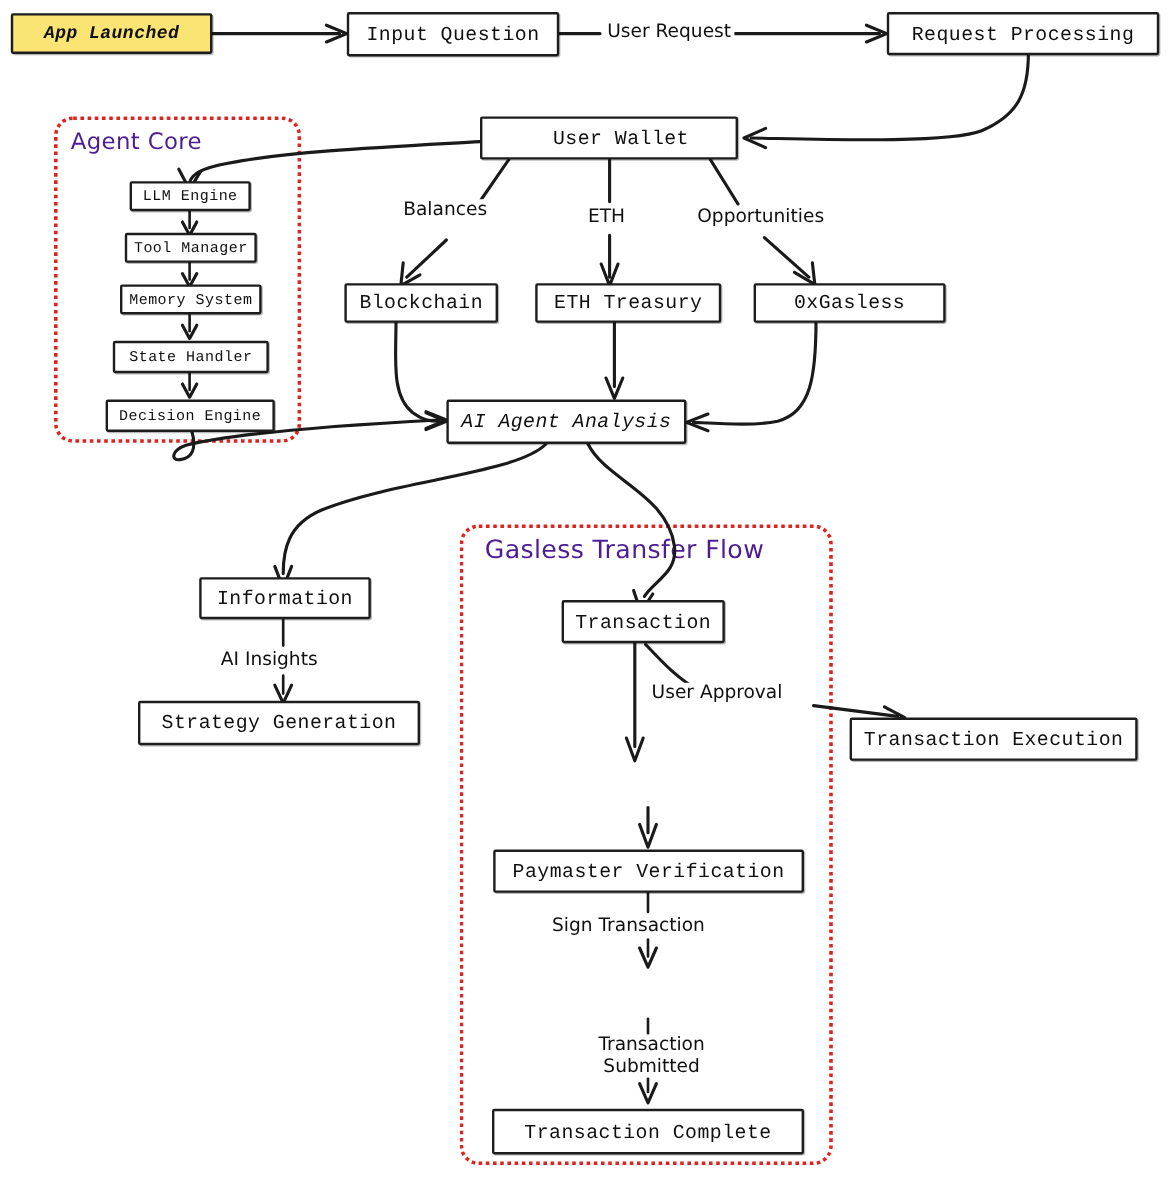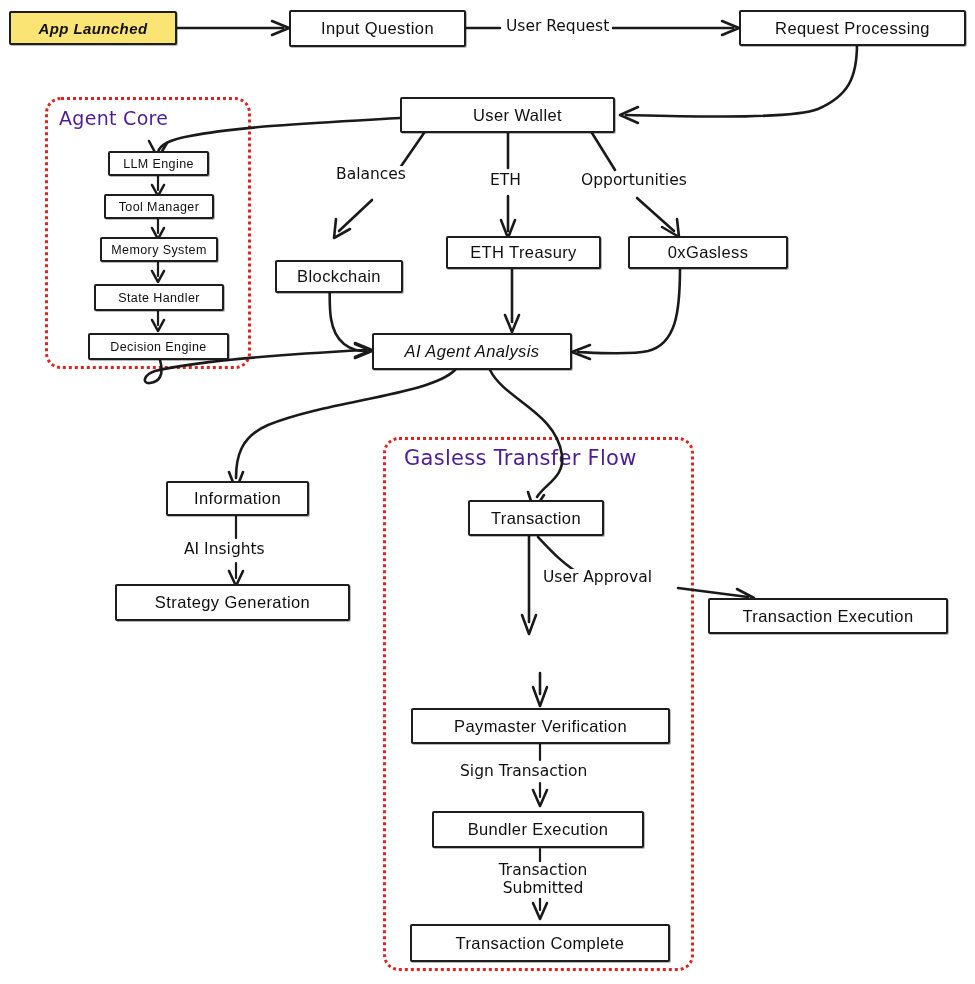--- a/index.html
+++ b/index.html
@@ -50,21 +50,21 @@
     position: absolute;
     box-sizing: border-box;
     background: #ffffff;
     border: 2.2px solid #1d1d1d;
     border-radius: 2px;
     display: flex;
     align-items: center;
     justify-content: center;
     text-align: left;
     color: #101010;
-    font-family: Liberation Sans, sans-serif;
+    font-family: Liberation Mono, monospace;
     letter-spacing: 0.4px;
     box-shadow: 1px 1px 0 rgba(0,0,0,0.28);
   }
   .node.highlight {
     background: #fae474;
     border-color: #1d1d1d;
     font-style: italic;
     font-weight: bold;
   }
   .node.ital {
@@ -211,33 +211,32 @@
   <div class="node lg" style="left:739px; top:10px; width:227px; height:36px;">Request Processing</div>
 
   <div class="node lg" style="left:400px; top:97px; width:215px; height:36px;padding-left:20px;">User Wallet</div>
 
   <div class="node small" style="left:108px; top:151px; width:101px; height:25px;">LLM Engine</div>
   <div class="node small" style="left:104px; top:194px; width:110px; height:25px;">Tool Manager</div>
   <div class="node small" style="left:100px; top:237px; width:118px; height:25px;">Memory System</div>
   <div class="node small" style="left:94px; top:284px; width:130px; height:27px;">State Handler</div>
   <div class="node small" style="left:88px; top:333px; width:141px; height:27px;">Decision Engine</div>
 
-  <div class="node lg" style="left:275px; top:236px; width:128px; height:33px;margin-top:24px;">Blockchain</div>
+  <div class="node lg" style="left:287px; top:236px; width:128px; height:33px;">Blockchain</div>
   <div class="node lg" style="left:446px; top:236px; width:155px; height:33px;">ETH Treasury</div>
   <div class="node lg" style="left:628px; top:236px; width:160px; height:33px;">0xGasless</div>
 
   <div class="node lg ital" style="left:372px; top:333px; width:200px; height:37px;">AI Agent Analysis</div>
 
   <div class="node lg" style="left:166px; top:481px; width:143px; height:35px;">Information</div>
   <div class="node lg" style="left:115px; top:584px; width:235px; height:37px;">Strategy Generation</div>
 
   <div class="node lg" style="left:468px; top:500px; width:136px; height:36px;">Transaction</div>
 
   <div class="node lg" style="left:708px; top:598px; width:240px; height:36px;">Transaction Execution</div>
 
 
   <div class="node lg" style="left:411px; top:708px; width:259px; height:36px;">Paymaster Verification</div>
 
-  <div class="node lg" style="left:432px; top:811px; width:212px; height:37px;">Bundler Execution</div>
 
   <div class="node lg" style="left:410px; top:924px; width:260px; height:38px;">Transaction Complete</div>
 
 </div>
 
 </body></html>

